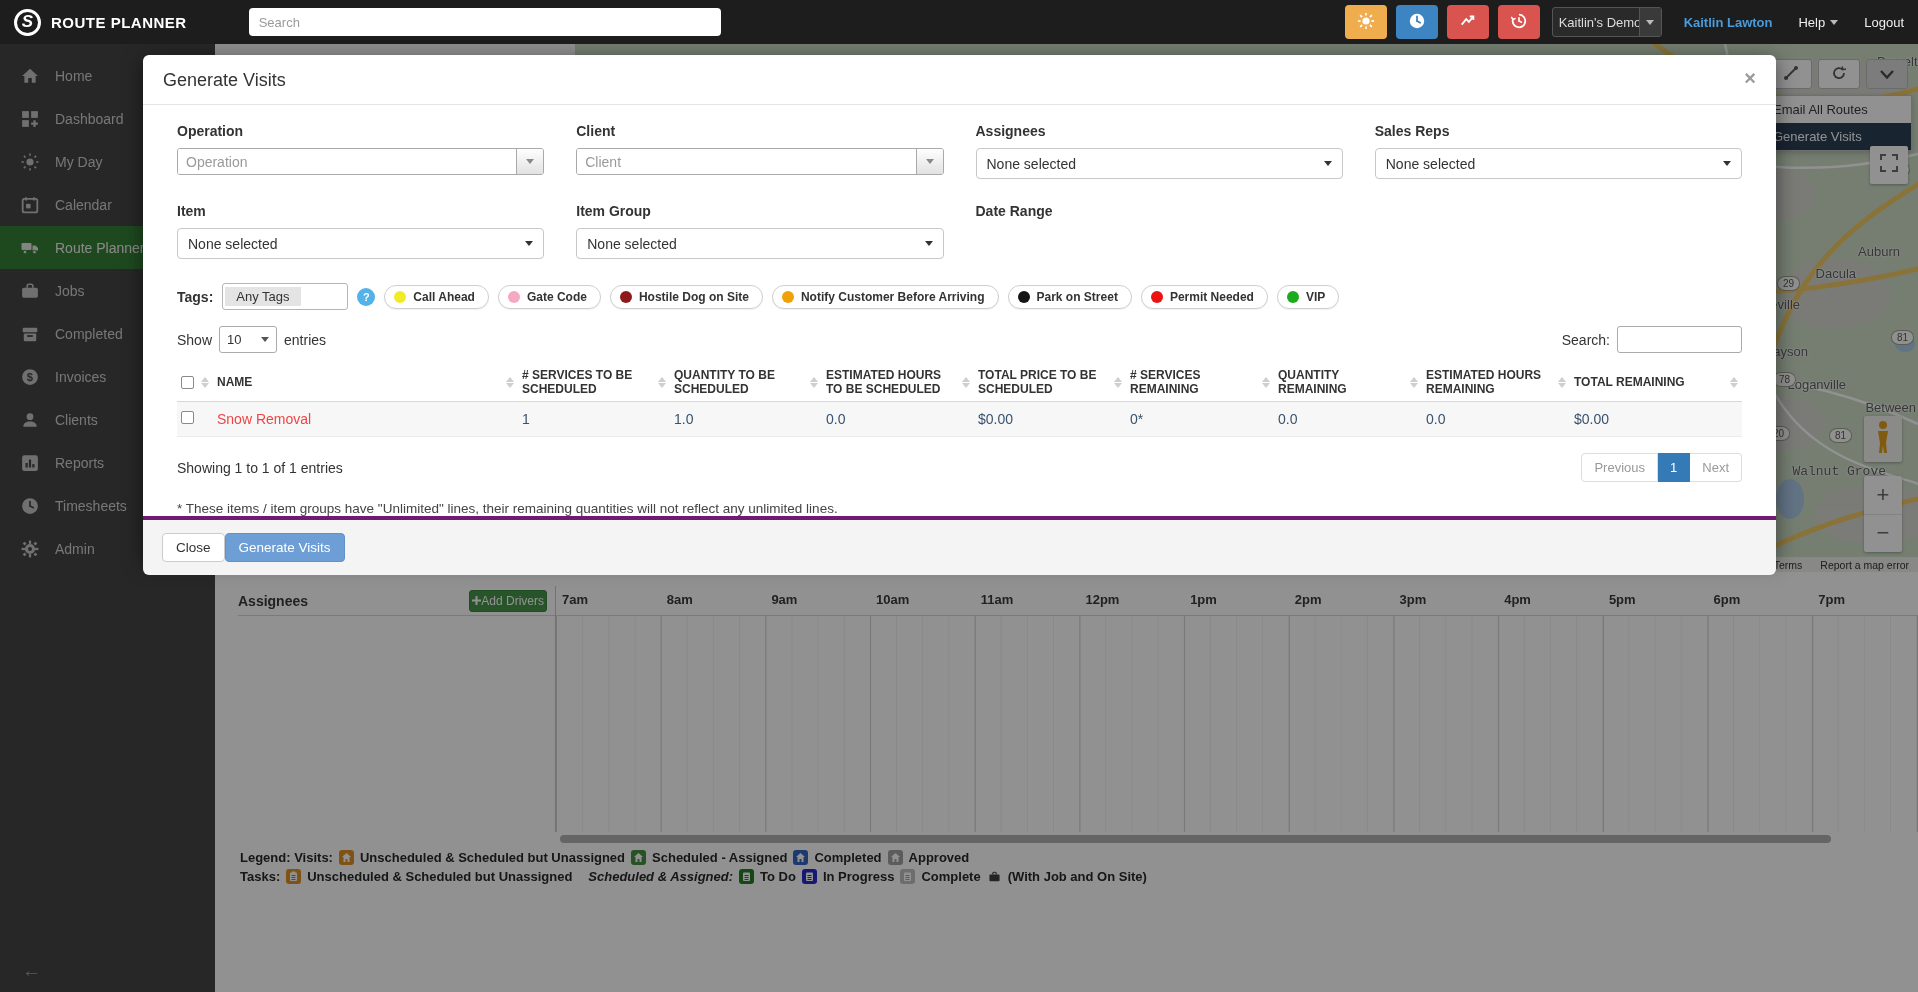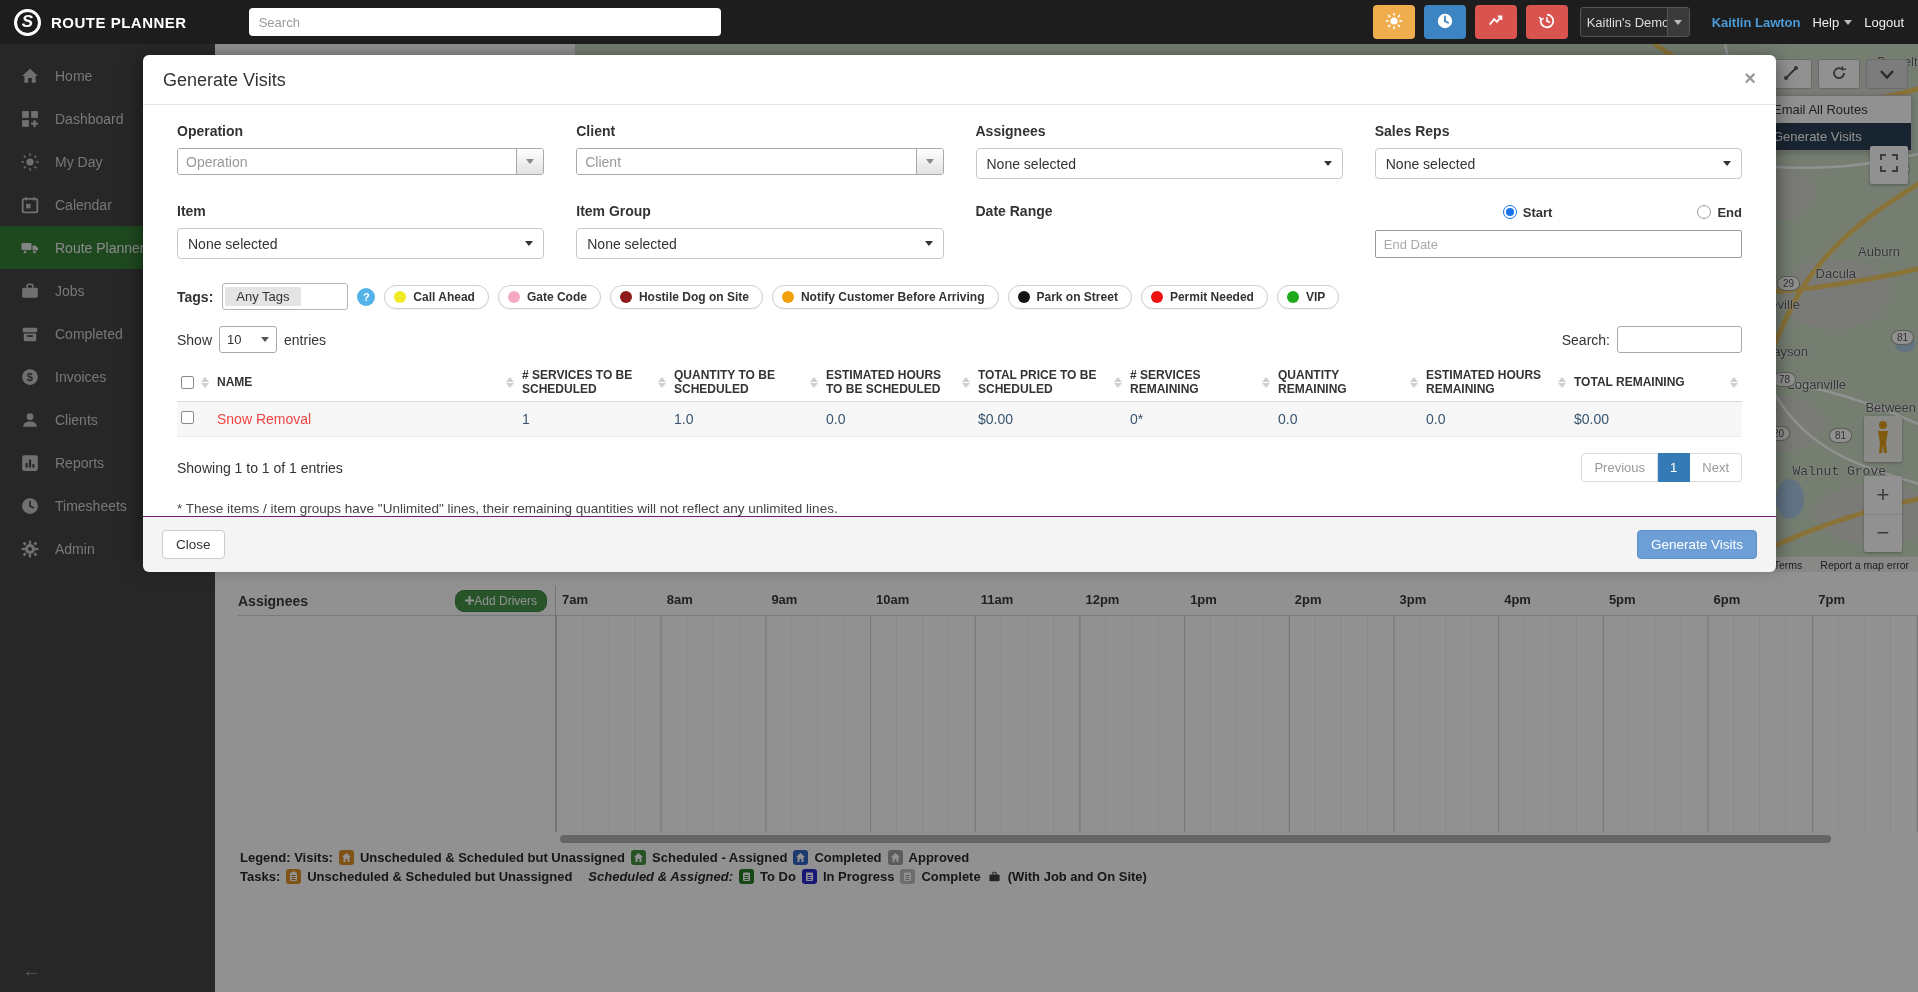--- a/index.html
+++ b/index.html
@@ -12,21 +12,21 @@
   .nav-search { margin-left:62px; width:472px; height:28px; border:none; border-radius:4px; padding:0 10px; font-size:13px; background:#fff; color:#333; }
   .nav-search::placeholder { color:#9a9a9a; }
   .nav-spacer { flex:1; }
   .nav-iconbtn { width:42px; height:34px; border-radius:4px; border:none; display:flex; align-items:center; justify-content:center; margin-left:9px; color:#fff; }
   .nav-iconbtn svg { width:18px; height:18px; }
   .acct-select { margin-left:12px; height:30px; display:flex; align-items:center; background:#2a2a2a; border:1px solid #555; border-radius:3px; overflow:hidden; }
   .acct-select .txt { width:86px; color:#ddd; font-size:13px; padding:0 6px; white-space:nowrap; overflow:hidden; }
   .acct-select .arrow { width:22px; height:100%; background:#3a3a3a; border-left:1px solid #555; display:flex; align-items:center; justify-content:center; }
   .caret-down { width:0; height:0; border-left:4px solid transparent; border-right:4px solid transparent; border-top:5px solid #bbb; }
   .nav-user { color:#4a9bd8; font-weight:bold; font-size:13px; margin-left:22px; text-decoration:none; }
-  .nav-link { color:#eee; font-size:13px; margin-left:12px; text-decoration:none; display:flex; align-items:center; gap:5px; }
+  .nav-link { color:#eee; font-size:13px; margin-left:26px; text-decoration:none; display:flex; align-items:center; gap:5px; }
 
   
   .sidebar { position:absolute; left:0; top:44px; width:215px; height:948px; background:#3f3f3f; z-index:1; padding-top:10px; }
   .side-item { height:43px; display:flex; align-items:center; padding-left:20px; color:#cfcfcf; font-size:14px; cursor:pointer; }
   .side-item .sicon { width:20px; height:20px; margin-right:15px; display:flex; align-items:center; justify-content:center; color:#c4c4c4; }
   .side-item .sicon svg { width:18px; height:18px; }
   .side-item.active { background:#2f7d31; color:#efefef; }
   .side-item.active .sicon { color:#e5e5e5; }
   .collapse-arrow { position:absolute; left:22px; bottom:10px; color:#9c9c9c; font-size:19px; }
 
@@ -51,21 +51,21 @@
   .zoomctl .zin { border-bottom:1px solid #e5e5e5; }
   .google-logo { position:absolute; left:8px; bottom:4px; color:#707070; font-size:14px; font-weight:bold; letter-spacing:.3px; text-shadow:0 0 2px #fff; }
   .map-attrib { position:absolute; right:0; bottom:0; height:15px; background:rgba(245,245,243,.85); display:flex; align-items:center; font-size:10.5px; color:#2b2b2b; }
   .map-attrib span { padding:0 9px; }
 
   
   .timeline { position:absolute; left:0; top:534px; right:0; height:268px; }
   .tl-left { position:absolute; left:23px; top:8px; width:318px; height:246px; border-right:1px solid #c9c9c9; }
   .tl-left-head { height:30px; display:flex; align-items:center; justify-content:space-between; padding-right:8px; border-bottom:1px solid #d5d5d5; }
   .tl-title { font-weight:bold; font-size:14px; color:#333; }
-  .add-drivers { background:#3f9142; color:#fff; border:1px solid #36813a; border-radius:9px; font-size:12px; padding:3px 9px; display:flex; align-items:center; }
+  .add-drivers { background:#3f9142; color:#fff; border:1px solid #36813a; border-radius:3px; font-size:12px; padding:3px 2px; display:flex; align-items:center; }
   .tl-hours { position:absolute; left:341px; top:8px; right:0; height:246px; }
   .tl-hours-head { height:30px; display:flex; border-bottom:1px solid #d5d5d5; }
   .tl-hours-head span { width:104.7px; font-weight:bold; font-size:13px; color:#333; padding:6px 0 0 6px; }
   .tl-grid { position:absolute; top:30px; left:0; right:0; bottom:0;
     background-image:
       linear-gradient(90deg, #cfcfcf 1px, transparent 1px),
       linear-gradient(90deg, rgba(0,0,0,.055) 1px, transparent 1px);
     background-size:104.7px 100%, 26.17px 100%; }
   .hscrollbar { position:absolute; left:345px; top:257px; width:1271px; height:8px; border-radius:4px; background:#b0b0b0; }
 
@@ -125,21 +125,21 @@
 
   .summary-row { display:flex; align-items:center; margin-top:16px; }
   .summary-txt { font-size:14px; color:#333; }
   .pager { margin-left:auto; display:flex; }
   .pager .pg { border:1px solid #ddd; font-size:13px; padding:6px 12px; color:#999; background:#fff; }
   .pager .pg.first { border-radius:4px 0 0 4px; }
   .pager .pg.last { border-radius:0 4px 4px 0; border-left:none; }
   .pager .pg.cur { background:#337ab7; border-color:#337ab7; color:#fff; border-left:none; }
   .footnote { margin-top:19px; font-size:13.5px; color:#444; }
 
-  .modal-foot { margin-top:auto; background:#f4f4f4; border-top:1px solid #701a75; border-radius:0 0 6px 6px; padding:13px 19px; display:flex; align-items:center; justify-content:space-between; }
+  .modal-foot { margin-top:auto; background:#f4f4f4; border-top:4px solid #701a75; border-radius:0 0 6px 6px; padding:13px 19px; display:flex; align-items:center; }
   .btn-close2 { background:#fff; border:1px solid #ccc; border-radius:4px; padding:6px 13px; font-size:13.5px; color:#333; }
   .btn-primary { background:#6d9fd6; border:1px solid #5d92cc; border-radius:4px; padding:6px 13px; font-size:13.5px; color:#fff; }
 </style>
 </head>
 <body>
 
 <div class="navbar">
   <span class="logo">S</span>
   <span class="brand">ROUTE PLANNER</span>
   <input class="nav-search" placeholder="Search" style="">
@@ -610,35 +610,20 @@
       <div>
         <label class="flabel">Item Group</label>
         <button class="msel">
           <span>None selected</span>
           <span class="caret-down" style="border-top-color:#333"></span>
         </button>
       </div>
       <div>
         <label class="flabel">Date Range</label>
       </div>
-      <div>
-        <div class="radio-line">
-          <span class="rstart">
-            <span class="radio sel">
-                <i></i>
-              </span>
-            <span>Start</span>
-          </span>
-          <span class="rend">
-            <span class="radio"></span>
-            <span>End</span>
-          </span>
-        </div>
-        <input class="dt-input" placeholder="End Date" style="">
-      </div>
     </div>
 
     <div class="tags-row">
       <span class="tags-label">Tags:</span>
       <div class="tagmode">
         <span class="chip">Any Tags</span>
       </div>
       <span class="help-dot" style="background: rgb(83, 178, 232);">?</span>
       <span class="pill">
           <span class="dot" style="background: rgb(242, 234, 37);"></span>

